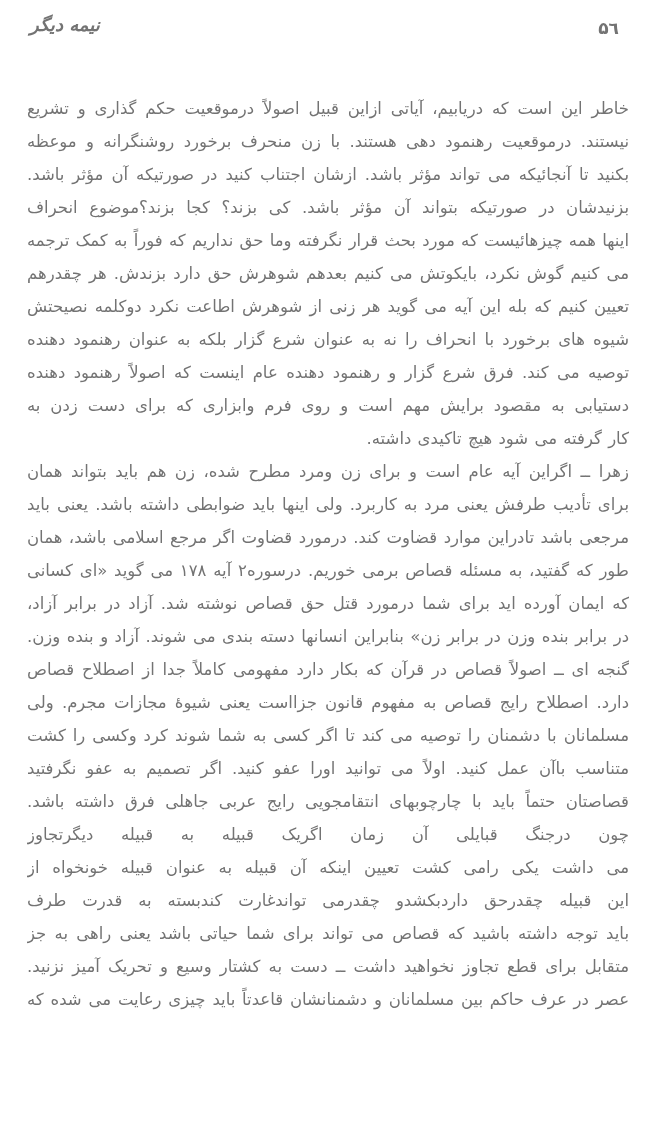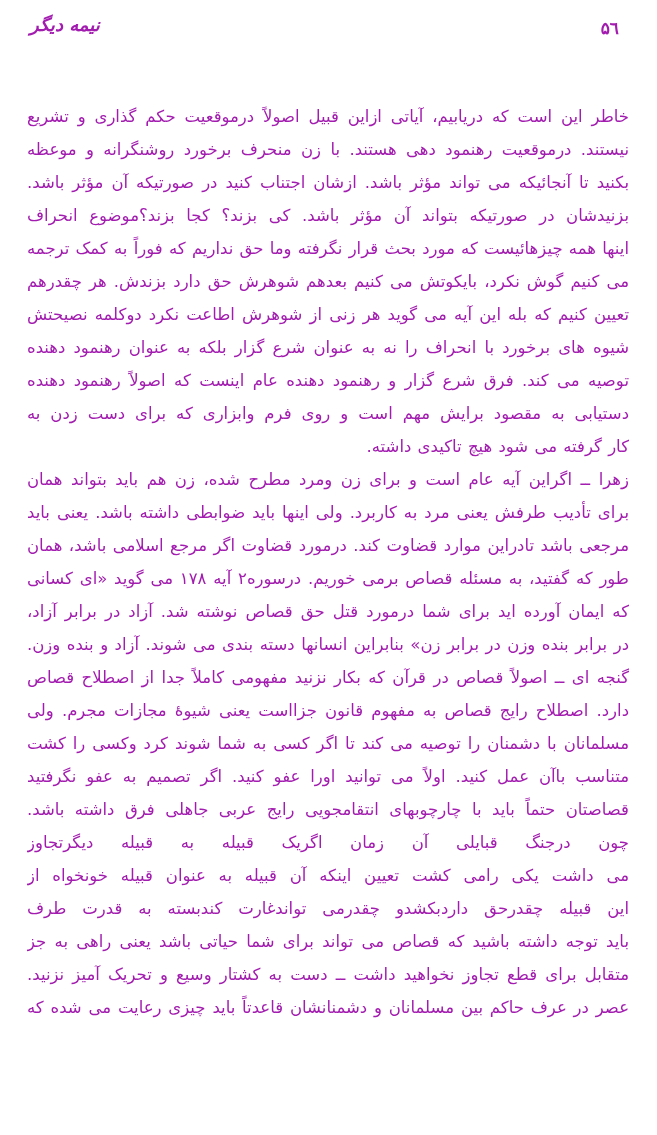--- a/index.html
+++ b/index.html
@@ -5,21 +5,21 @@
   html, body {
     margin: 0;
     padding: 0;
     background: #ffffff;
   }
   .page {
     position: relative;
     width: 657px;
     height: 1135px;
     background: #ffffff;
-    color: #a21caf;
+    color: #737373;
     font-family: "DejaVu Sans", sans-serif;
     overflow: hidden;
     box-sizing: border-box;
   }
   .header {
     position: absolute;
     top: 12px;
     left: 28px;
     right: 28px;
     height: 36px;
@@ -35,25 +35,24 @@
     letter-spacing: 0.5px;
     direction: rtl;
   }
   .page-number {
     position: absolute;
     right: 10px;
     top: 6px;
     font-size: 17px;
     font-weight: bold;
     letter-spacing: 3px;
-    font-family: Liberation Serif, serif;
   }
   .body-text {
     position: absolute;
-    top: 100px;
+    top: 92px;
     right: 28px;
     left: 27px;
     direction: rtl;
   }
   .line {
     font-size: 16.5px;
     line-height: 33px;
     height: 33px;
     text-align: justify;
     text-align-last: justify;
@@ -84,21 +83,21 @@
       <div class="line">شیوه های برخورد با انحراف را نه به عنوان شرع گزار بلکه به عنوان رهنمود دهنده عام</div>
       <div class="line">توصیه می کند. فرق شرع گزار و رهنمود دهنده عام اینست که اصولاً رهنمود دهنده</div>
       <div class="line">دستیابی به مقصود برایش مهم است و روی فرم وابزاری که برای دست زدن به مقصود به</div>
       <div class="line para-end">کار گرفته می شود هیچ تاکیدی داشته.</div>
       <div class="line">زهرا ــ اگراین آیه عام است و برای زن ومرد مطرح شده، زن هم باید بتواند همان موارد را</div>
       <div class="line">برای تأدیب طرفش یعنی مرد به کاربرد. ولی اینها باید ضوابطی داشته باشد. یعنی باید</div>
       <div class="line">مرجعی باشد تادراین موارد قضاوت کند. درمورد قضاوت اگر مرجع اسلامی باشد، همان</div>
       <div class="line">طور که گفتید، به مسئله قصاص برمی خوریم. درسوره۲ آیه ۱۷۸ می گوید «ای کسانی</div>
       <div class="line">که ایمان آورده اید برای شما درمورد قتل حق قصاص نوشته شد. آزاد در برابر آزاد، بنده</div>
       <div class="line">در برابر بنده وزن در برابر زن» بنابراین انسانها دسته بندی می شوند. آزاد و بنده وزن.</div>
-      <div class="line">گنجه ای ــ اصولاً قصاص در قرآن که بکار نزنید مفهومی کاملاً جدا از اصطلاح قصاص</div>
+      <div class="line">گنجه ای ــ اصولاً قصاص در قرآن که بکار دارد مفهومی کاملاً جدا از اصطلاح قصاص</div>
       <div class="line">دارد. اصطلاح رایج قصاص به مفهوم قانون جزااست یعنی شیوهٔ مجازات مجرم. ولی اگر</div>
       <div class="line">مسلمانان با دشمنان را توصیه می کند تا اگر کسی به شما شوند کرد وکسی را کشت</div>
       <div class="line">متناسب باآن عمل کنید. اولاً می توانید اورا عفو کنید. اگر تصمیم به عفو نگرفتید</div>
       <div class="line">قصاصتان حتماً باید با چارچوبهای انتقامجویی رایج عربی جاهلی فرق داشته باشد.</div>
       <div class="line">چون درجنگ قبایلی آن زمان اگریک قبیله به قبیله دیگرتجاوز</div>
       <div class="line">می داشت یکی رامی کشت تعیین اینکه آن قبیله به عنوان قبیله خونخواه از</div>
       <div class="line">این قبیله چقدرحق داردبکشدو چقدرمی تواندغارت کندبسته به قدرت طرف</div>
       <div class="line">باید توجه داشته باشید که قصاص می تواند برای شما حیاتی باشد یعنی راهی به جز اقدام</div>
       <div class="line">متقابل برای قطع تجاوز نخواهید داشت ــ دست به کشتار وسیع و تحریک آمیز نزنید. درآن</div>
       <div class="line">عصر در عرف حاکم بین مسلمانان و دشمنانشان قاعدتاً باید چیزی رعایت می شده که از</div>

